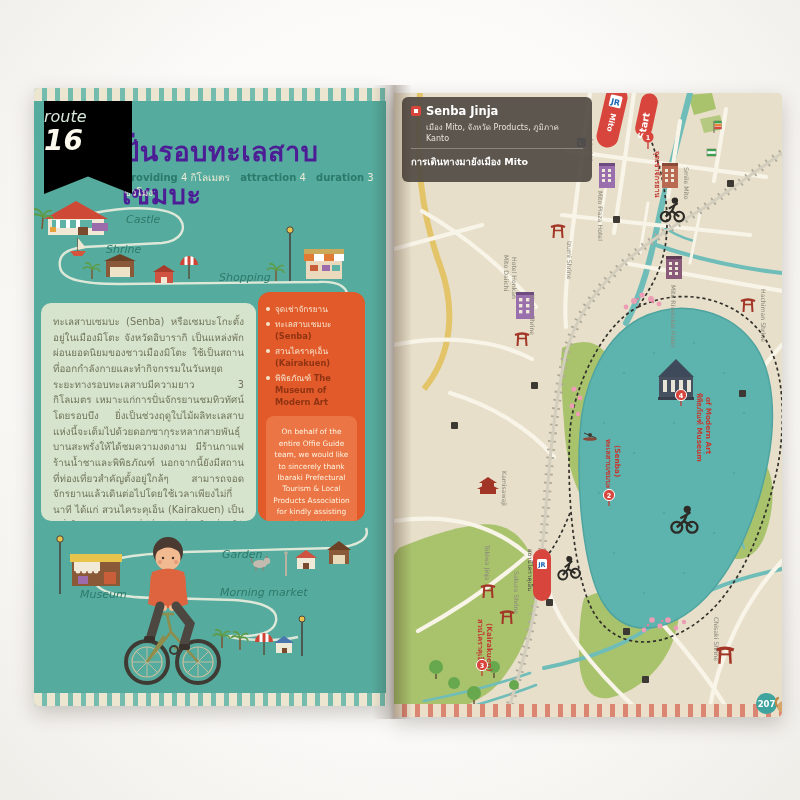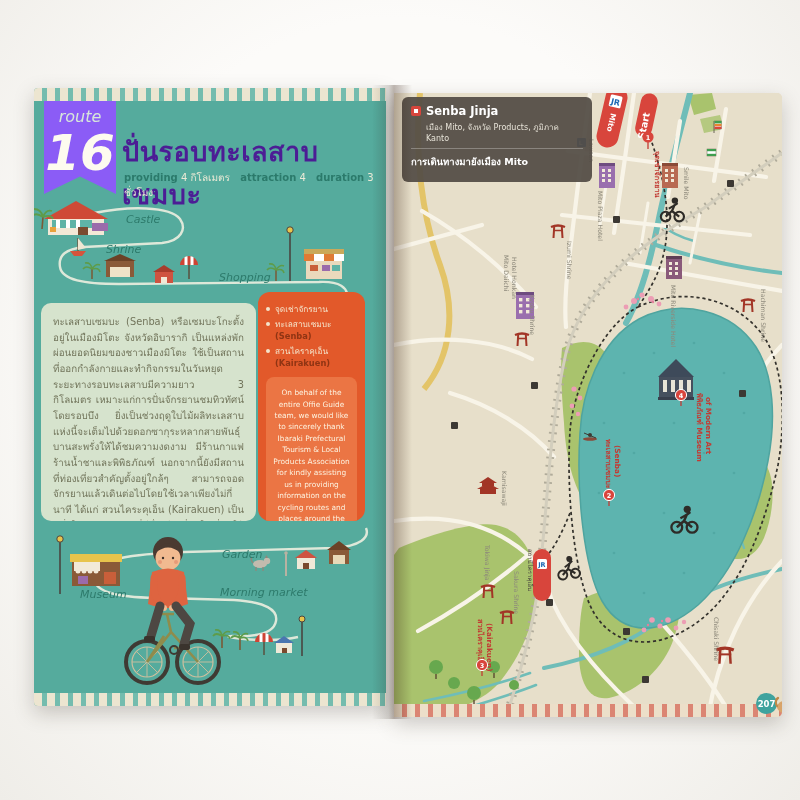--- a/index.html
+++ b/index.html
@@ -12,24 +12,24 @@
      border-radius:4px 0 0 4px;box-shadow:0 7px 20px rgba(60,50,40,.25);}
   .page-right{left:360px;top:8px;width:388px;height:624px;background:#e7dfca;
      border-radius:0 5px 5px 0;box-shadow:0 7px 20px rgba(60,50,40,.25);}
   .gutter{position:absolute;left:338px;top:0;width:40px;height:634px;z-index:6;pointer-events:none;
      background:linear-gradient(90deg,rgba(0,0,0,0) 0%,rgba(40,30,20,.16) 42%,rgba(50,25,10,.30) 55%,rgba(0,0,0,0) 100%);}
   .stripes{position:absolute;left:0;width:100%;height:13px;z-index:4;}
   .stripes.teal{background:repeating-linear-gradient(90deg,#ece5d0 0 8px,#74bcae 8px 13px);}
   .stripes.pink{background:repeating-linear-gradient(90deg,#ecdfc9 0 8px,#db8573 8px 13px);}
   .top{top:0}.bottom{bottom:0}
   
-  .ribbon{position:absolute;left:10px;top:9px;width:72px;height:97px;background:#8b5cf6;
-     clip-path:polygon(0 0,100% 0,100% 100%,50% 82%,0 100%);text-align:center;z-index:3;}
+  .ribbon{position:absolute;left:10px;top:9px;width:88px;height:97px;background:#000000;
+     clip-path:polygon(0 0,100% 0,100% 100%,50% 82%,0 100%);z-index:3;}
   .ribbon .rword{display:block;margin-top:10px;color:#d7e7da;font-size:16px;font-style:italic;}
-  .ribbon .rnum{display:block;margin-top:-2px;color:#fdfbef;font-size:50px;font-weight:bold;font-style:italic;}
+  .ribbon .rnum{display:block;margin-top:-2px;color:#fdfbef;font-size:28px;font-weight:bold;font-style:italic;}
   .ltitle{position:absolute;left:88px;top:42px;width:260px;color:#4c1d95;font-size:27px;font-weight:bold;letter-spacing:.5px;}
   .lmeta{position:absolute;left:90px;top:82px;font-size:10px;}
   .lmeta .k{color:#2b7a6b;font-weight:bold}
   .lmeta .v{color:#ecead6;margin-right:7px}
   .band{position:absolute;left:0;width:352px;}
   .band1{top:105px;height:100px}
   .band2{top:438px;height:170px}
   .tpanel{position:absolute;left:7px;top:215px;width:215px;height:218px;background:#d6e3cd;
      border-radius:10px;padding:11px 12px;box-sizing:border-box;color:#72755b;
      font-size:9.8px;line-height:1.6;text-align:justify;overflow:hidden;}
@@ -152,20 +152,21 @@
       <text class="hand" x="185" y="88">Shopping</text>
     </svg>
 
     <div class="tpanel">ทะเลสาบเซมบะ (Senba) หรือเซมบะโกะตั้งอยู่ในเมืองมิโตะ จังหวัดอิบารากิ เป็นแหล่งพักผ่อนยอดนิยมของชาวเมืองมิโตะ ใช้เป็นสถานที่ออกกำลังกายและทำกิจกรรมในวันหยุด ระยะทางรอบทะเลสาบมีความยาว 3 กิโลเมตร เหมาะแก่การปั่นจักรยานชมทิวทัศน์โดยรอบบึง ยิ่งเป็นช่วงฤดูใบไม้ผลิทะเลสาบแห่งนี้จะเต็มไปด้วยดอกซากุระหลากสายพันธุ์บานสะพรั่งให้ได้ชมความงดงาม มีร้านกาแฟ ร้านน้ำชาและพิพิธภัณฑ์ นอกจากนี้ยังมีสถานที่ท่องเที่ยวสำคัญตั้งอยู่ใกล้ๆ สามารถจอดจักรยานแล้วเดินต่อไปโดยใช้เวลาเพียงไม่กี่นาที ได้แก่ สวนไคระคุเอ็น (Kairakuen) เป็นหนึ่งในสามสวนสวยที่มีชื่อเสียงที่สุดในญี่ปุ่นให้ได้เข้าไปชมความงามอีกด้วย</div>
 
     <div class="opanel">
       <ul>
         <li><span>จุดเช่าจักรยาน</span> <span class="sub"></span></li>
         <li><span>ทะเลสาบเซมบะ</span> <span class="sub">(Senba)</span></li>
         <li><span>สวนไคราคุเอ็น</span> <span class="sub">(Kairakuen)</span></li>
+        <li><span>พิพิธภัณฑ์</span> <span class="sub">The Museum of Modern Art</span></li>
       </ul>
       <div class="oquote">On behalf of the entire Offie Guide team, we would like to sincerely thank Ibaraki Prefectural Tourism &amp; Local Products Association for kindly assisting us in providing information on the cycling routes and places around the prefecture.</div>
     </div>
 
     <svg class="band band2" viewBox="0 0 352 170">
       <path d="M332,2 C336,12 326,20 300,22 L150,26 C100,28 62,32 60,50 C58,68 90,72 130,72 L200,74 C232,76 244,84 242,95 C240,107 222,111 198,110 C190,110 196,112 210,113 C235,115 252,114 264,111" fill="none" stroke="#edeee0" stroke-width="2.4" opacity=".9"></path>
       <g transform="translate(26,16)">
         <line x1="0" y1="0" x2="0" y2="52" stroke="#4a4540" stroke-width="1.6"></line>
         <circle cx="0" cy="-3" r="3.2" fill="#e8c44c" stroke="#4a4540" stroke-width="1"></circle>
       </g>

